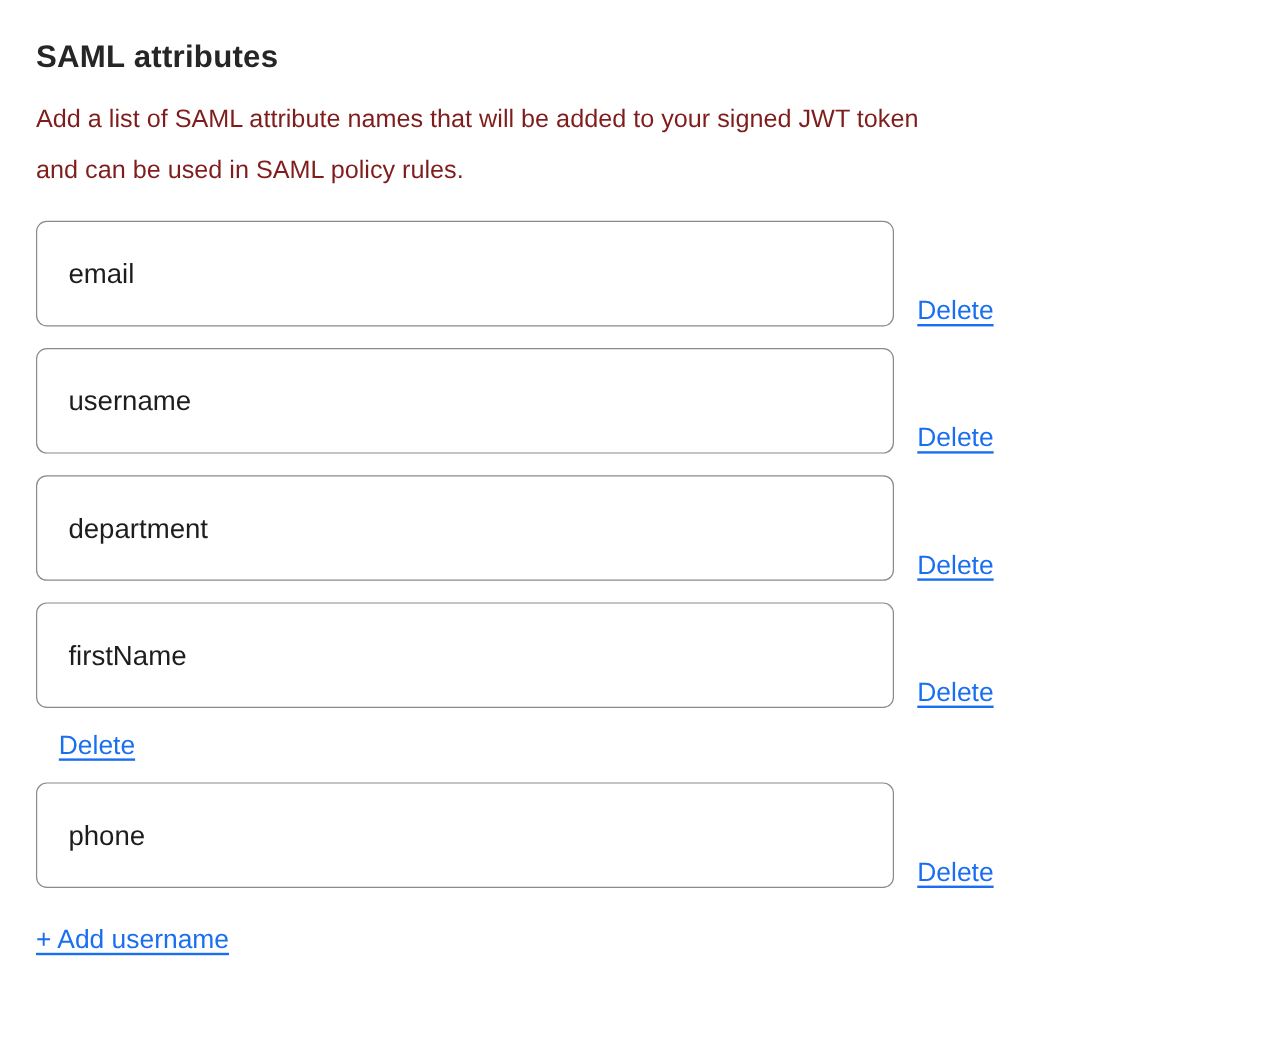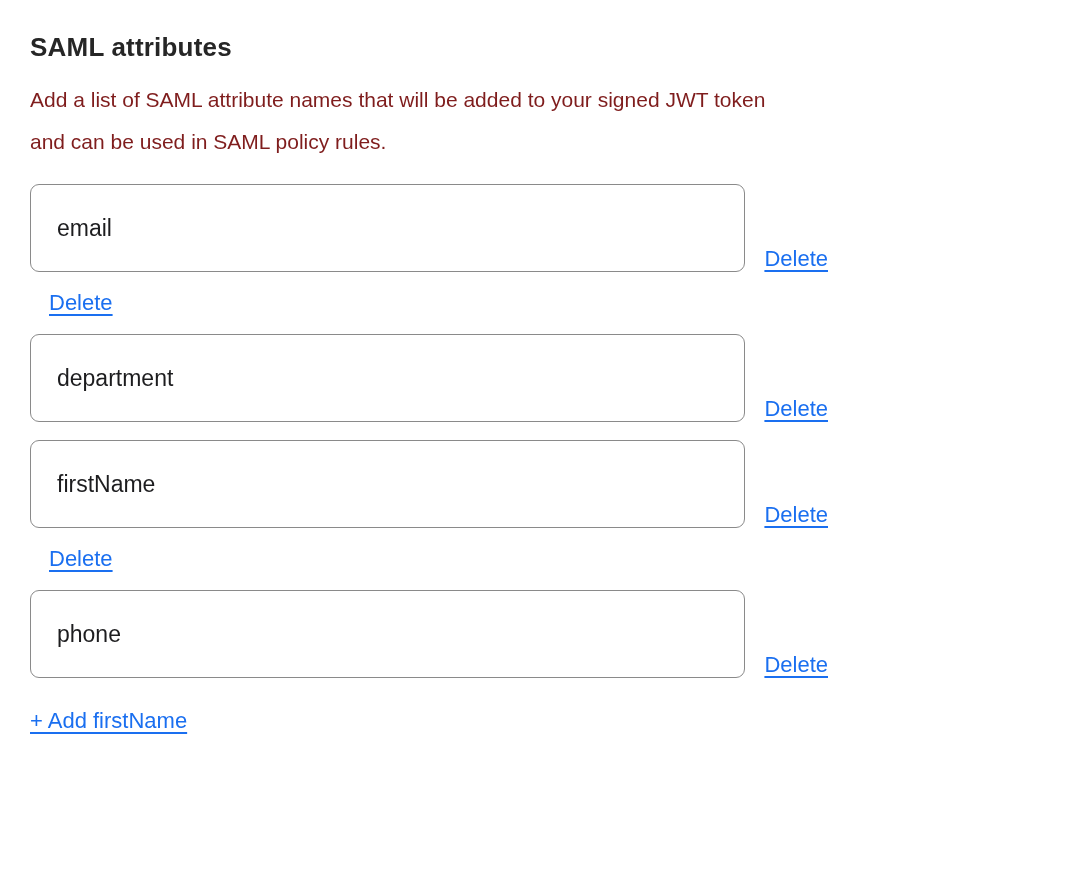--- a/index.html
+++ b/index.html
@@ -84,20 +84,21 @@
 and can be used in SAML policy rules.</p>
 
   <div class="attr-list">
 
     <div class="attr-row">
       <input class="attr-input" type="text" value="email" style="">
       <a class="link delete-link" href="#">Delete</a>
     </div>
 
     <div class="attr-row">
+      <input class="attr-input" type="text" value="username" style="">
       <a class="link delete-link" href="#">Delete</a>
     </div>
 
     <div class="attr-row">
       <input class="attr-input" type="text" value="department" style="">
       <a class="link delete-link" href="#">Delete</a>
     </div>
 
     <div class="attr-row">
       <input class="attr-input" type="text" value="firstName" style="">
@@ -108,15 +109,15 @@
       <a class="link delete-link" href="#">Delete</a>
     </div>
 
     <div class="attr-row">
       <input class="attr-input" type="text" value="phone" style="">
       <a class="link delete-link" href="#">Delete</a>
     </div>
 
   </div>
 
-  <a class="link add-link" href="#">+ Add firstName</a>
+  <a class="link add-link" href="#">+ Add username</a>
 
 </div>
 
 </body></html>

